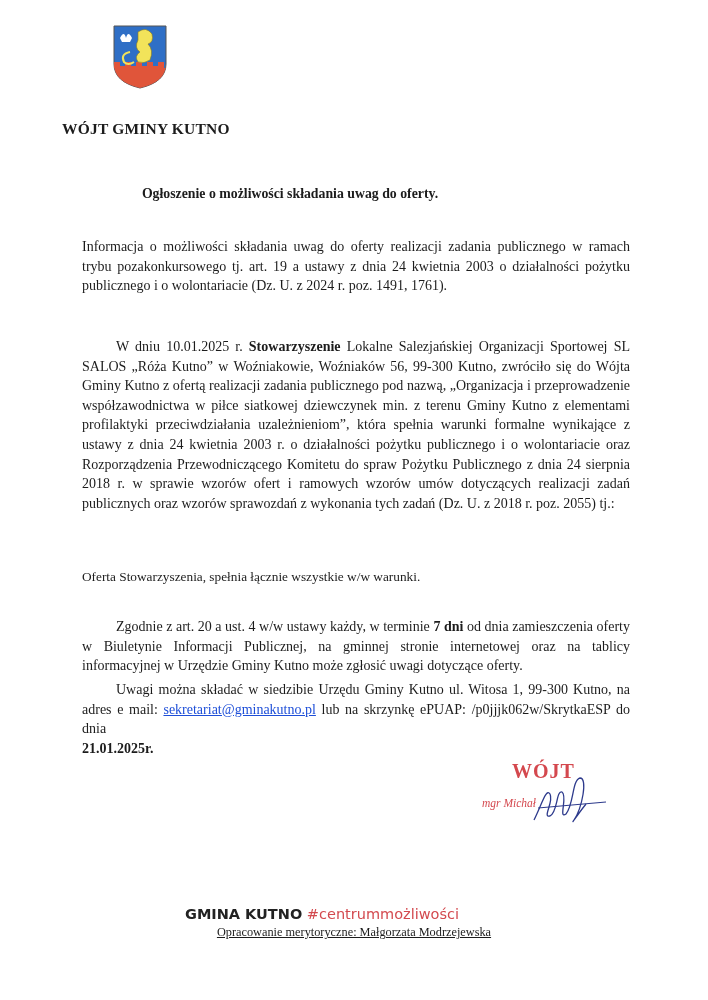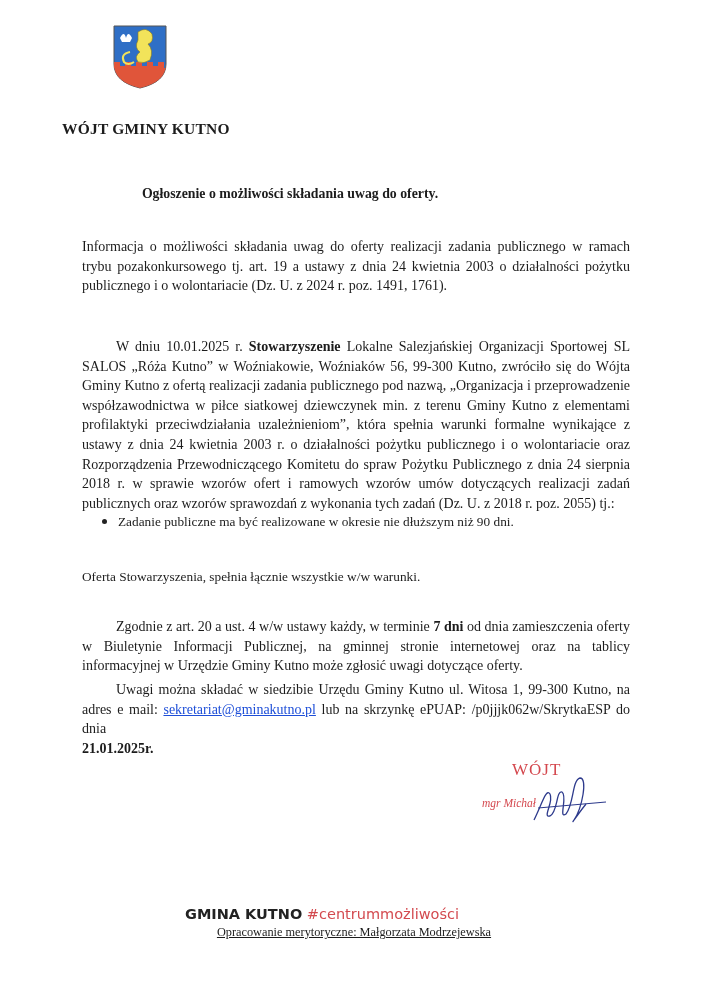--- a/index.html
+++ b/index.html
@@ -31,21 +31,21 @@
   }
   .bullet .txt { display: block; text-align: justify; }
   .summary { position: absolute; left: 82px; top: 569px; font-size: 13.3px; }
   .p-comply { top: 617px; }
   .p-where { top: 680px; }
   b { font-weight: bold; }
   .email { color: #1d4ed8; text-decoration: underline; }
   .sign-block { position: absolute; left: 470px; top: 760px; width: 140px; height: 70px; }
   .sign-title {
     position: absolute; left: 42px; top: 0; color: #d4484e;
-    font-weight: normal; font-size: 17px; letter-spacing: 1px;
+    font-weight: bold; font-size: 20px; letter-spacing: 1px;
   }
   .sign-name {
     position: absolute; left: 12px; top: 37px; color: #d4484e;
     font-style: italic; font-size: 11.5px;
   }
   .signature { position: absolute; left: 58px; top: 14px; width: 80px; height: 54px; }
   .footer-brand {
     position: absolute; left: 0; width: 644px; top: 906px; text-align: center;
     font-family: "DejaVu Sans", "Liberation Sans", sans-serif; font-size: 14.5px;
   }
@@ -72,24 +72,20 @@
 
 <div class="title">Ogłoszenie o możliwości składania uwag do oferty.</div>
 
 <div class="para p-intro">Informacja o możliwości składania uwag do oferty realizacji zadania publicznego w ramach trybu pozakonkursowego tj. art. 19 a ustawy z dnia 24 kwietnia 2003 o działalności pożytku publicznego i o wolontariacie (Dz. U. z 2024 r. poz. 1491, 1761).</div>
 
 <div class="para p-main">
   <span class="indent"></span><span>W dniu 10.01.2025 r. </span><b>Stowarzyszenie</b><span> Lokalne Salezjańskiej Organizacji Sportowej SL SALOS „Róża Kutno” w Woźniakowie, Woźniaków 56, 99-300 Kutno,  zwróciło się do Wójta Gminy Kutno z ofertą realizacji zadania publicznego pod nazwą, „Organizacja i przeprowadzenie współzawodnictwa w piłce siatkowej dziewczynek min. z terenu Gminy Kutno z elementami profilaktyki przeciwdziałania uzależnieniom”,  która spełnia warunki formalne wynikające z ustawy z dnia 24 kwietnia 2003 r. o działalności pożytku publicznego i o wolontariacie oraz Rozporządzenia Przewodniczącego Komitetu do spraw Pożytku Publicznego z dnia 24 sierpnia 2018 r. w sprawie wzorów ofert i ramowych wzorów umów dotyczących realizacji zadań publicznych oraz wzorów sprawozdań z wykonania tych zadań (Dz. U. z  2018 r. poz. 2055) tj.:</span>
 </div>
 
 <div class="bullets">
-  <div class="bullet">
-    <span class="dot"></span>
-    <span class="txt">Zadanie publiczne ma być realizowane w okresie nie dłuższym niż 90 dni.</span>
-  </div>
 </div>
 <div class="summary">Oferta Stowarzyszenia, spełnia łącznie wszystkie w/w warunki.</div>
 
 <div class="para p-comply">
   <span class="indent"></span><span>Zgodnie z art. 20 a ust. 4 w/w ustawy każdy, w terminie </span><b>7 dni</b><span> od dnia zamieszczenia oferty w Biuletynie Informacji Publicznej, na gminnej stronie internetowej oraz na tablicy informacyjnej w Urzędzie Gminy Kutno może zgłosić uwagi dotyczące oferty.</span>
 </div>
 
 <div class="para p-where">
   <span class="indent"></span><span>Uwagi można składać w siedzibie Urzędu Gminy Kutno ul. Witosa 1, 99-300 Kutno, na adres e mail: </span><a class="email">sekretariat@gminakutno.pl</a><span> lub na skrzynkę ePUAP: /p0jjjk062w/SkrytkaESP do dnia </span><br><b>21.01.2025r.</b>
 </div>

